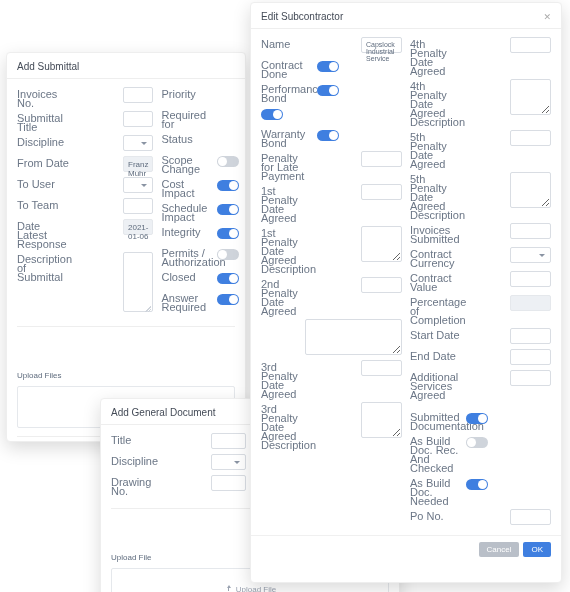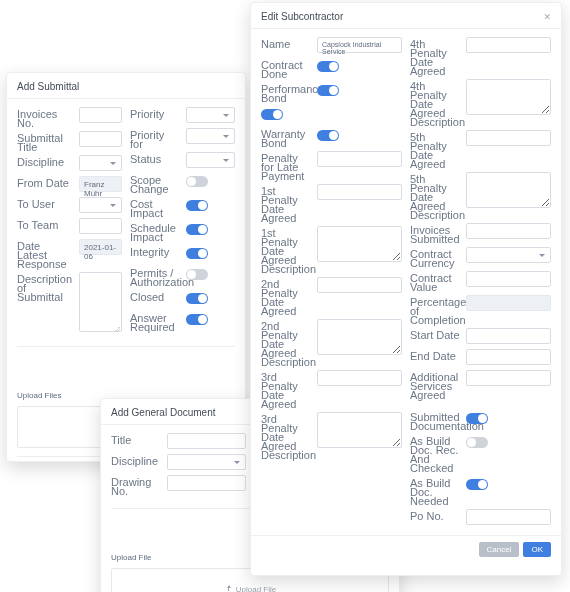--- a/index.html
+++ b/index.html
@@ -44,21 +44,21 @@
     min-height: 18px;
   }
   .lbl {
     width: 56px;
     font-size: 11px;
     line-height: 9px;
     color: #6b7686;
     padding-top: 3px;
   }
   .lbl.narrow { width: 50px; }
-  .ctrl { flex: 1; }
+  .ctrl { flex: 1; margin-left: 44px; }
   .input, .select, .textarea {
     width: 100%;
     border: 1px solid #d9dde3;
     border-radius: 2px;
     background: #fff;
     font-size: 8px;
     color: #5f6c7e;
     padding: 3px 4px;
     height: 16px;
   }
@@ -110,21 +110,21 @@
     border-radius: 2px;
     height: 42px;
     display: flex;
     align-items: center;
     justify-content: center;
     color: #9aa2b0;
     font-size: 8px;
     gap: 4px;
   }
   .footer {
-    padding: 6px 10px 18px 10px;
+    padding: 6px 10px 25px 10px;
     display: flex;
     justify-content: flex-end;
     gap: 4px;
     border-top: 1px solid #f0f0f0;
   }
   .btn {
     font-size: 8px;
     padding: 3px 8px;
     border-radius: 2px;
     border: none;
@@ -147,21 +147,21 @@
   }
   .upload-icon::after {
     content:"";
     position:absolute; left:4px; top:3px; width:0; height:3px;
     border-left:1px solid #9aa2b0;
   }
 </style>
 </head>
 <body>
 
-<div class="panel" style="left:6px; top:72px; width:240px;">
+<div class="panel" style="left:6px; top:52px; width:240px;">
   <div class="panel-header">
     <span>Add Submittal</span>
   </div>
   <div class="body">
     <div class="col">
       <div class="row">
           <div class="lbl">Invoices No.</div>
           <div class="ctrl"><input class="input" style=""></div>
         </div>
       <div class="row">
@@ -202,21 +202,21 @@
         </div>
     </div>
     <div class="col">
       <div class="row">
           <div class="lbl narrow">Priority</div>
           <div class="ctrl">
             <div class="input select"></div>
           </div>
         </div>
       <div class="row">
-          <div class="lbl narrow">Priority for</div>
+          <div class="lbl narrow">Required for</div>
           <div class="ctrl">
             <div class="input select"></div>
           </div>
         </div>
       <div class="row">
           <div class="lbl narrow">Status</div>
           <div class="ctrl">
             <div class="input select"></div>
           </div>
         </div>
@@ -344,21 +344,20 @@
         </div>
       <div class="row">
           <div class="lbl narrow">1st Penalty Date Agreed Description</div>
           <div class="ctrl ta-wrap"><textarea class="textarea" style=""></textarea></div>
         </div>
       <div class="row">
           <div class="lbl narrow">2nd Penalty Date Agreed</div>
           <div class="ctrl"><input class="input" style=""></div>
         </div>
       <div class="row">
-          <div class="lbl narrow">2nd Penalty Date Agreed Description</div>
           <div class="ctrl ta-wrap"><textarea class="textarea" style=""></textarea></div>
         </div>
       <div class="row">
           <div class="lbl narrow">3rd Penalty Date Agreed</div>
           <div class="ctrl"><input class="input" style=""></div>
         </div>
       <div class="row">
           <div class="lbl narrow">3rd Penalty Date Agreed Description</div>
           <div class="ctrl ta-wrap"><textarea class="textarea" style=""></textarea></div>
         </div>

